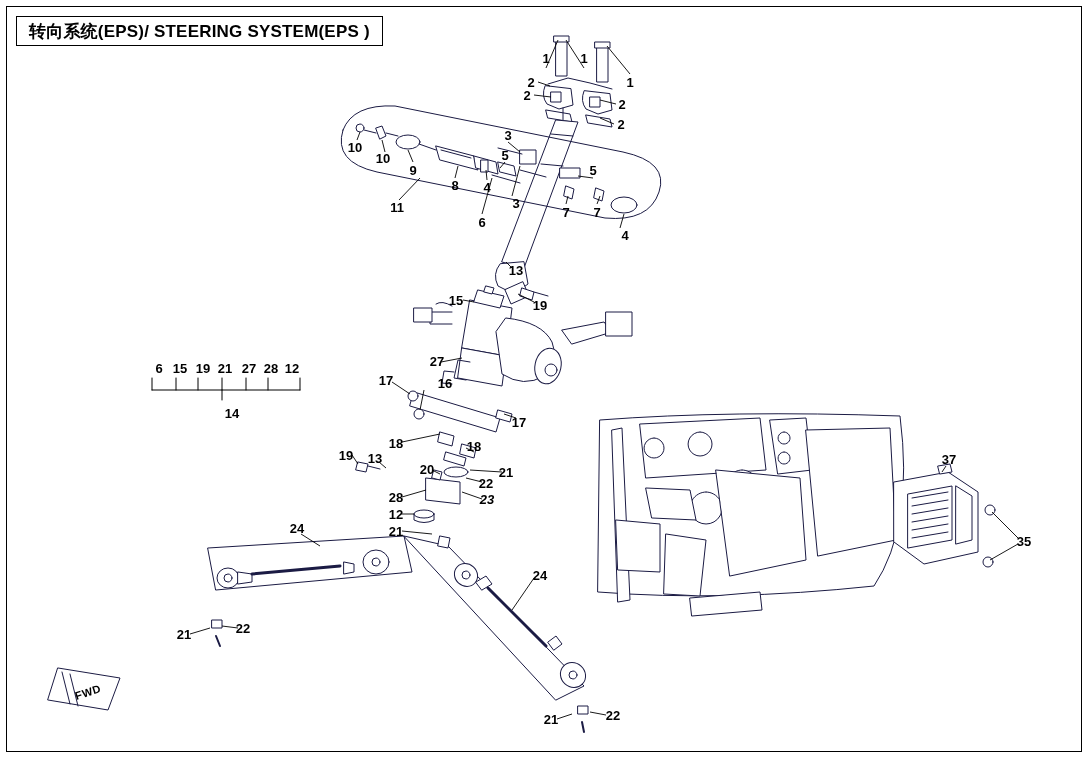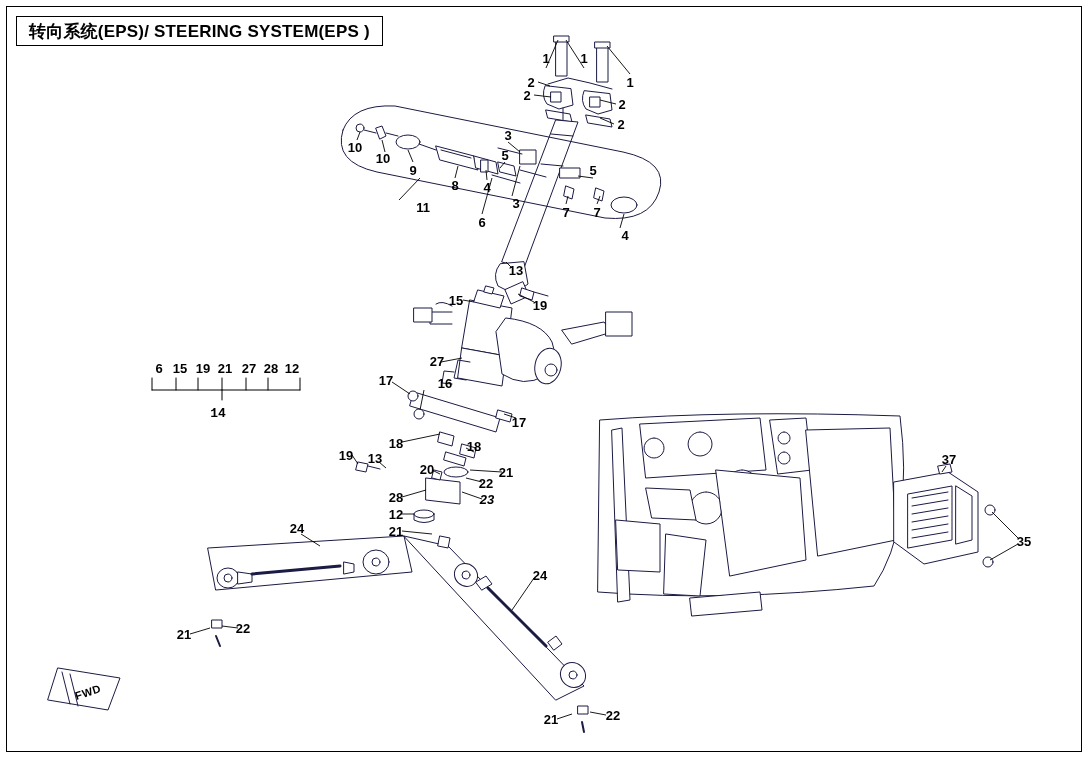--- a/index.html
+++ b/index.html
@@ -308,21 +308,21 @@
       <span class="callout" style="left: 625px; top: 235px;">4</span>
       <span class="callout" style="left: 505px; top: 155px;">5</span>
       <span class="callout" style="left: 593px; top: 170px;">5</span>
       <span class="callout" style="left: 482px; top: 222px;">6</span>
       <span class="callout" style="left: 566px; top: 212px;">7</span>
       <span class="callout" style="left: 597px; top: 212px;">7</span>
       <span class="callout" style="left: 455px; top: 185px;">8</span>
       <span class="callout" style="left: 413px; top: 170px;">9</span>
       <span class="callout" style="left: 355px; top: 147px;">10</span>
       <span class="callout" style="left: 383px; top: 158px;">10</span>
-      <span class="callout" style="left: 397px; top: 207px; margin-left: 26px;">11</span>
+      <span class="callout" style="left: 397px; top: 207px;">11</span>
       <span class="callout" style="left: 516px; top: 270px;">13</span>
       <span class="callout" style="left: 540px; top: 305px;">19</span>
       <span class="callout" style="left: 456px; top: 300px;">15</span>
       <span class="callout" style="left: 437px; top: 361px;">27</span>
       <span class="callout" style="left: 386px; top: 380px;">17</span>
       <span class="callout" style="left: 445px; top: 383px;">16</span>
       <span class="callout" style="left: 519px; top: 422px;">17</span>
       <span class="callout" style="left: 396px; top: 443px;">18</span>
       <span class="callout" style="left: 474px; top: 446px;">18</span>
       <span class="callout" style="left: 346px; top: 455px;">19</span>
@@ -342,18 +342,18 @@
       <span class="callout" style="left: 613px; top: 715px;">22</span>
       <span class="callout" style="left: 949px; top: 459px;">37</span>
       <span class="callout" style="left: 1024px; top: 541px;">35</span>
       <span class="callout" style="left: 159px; top: 368px;">6</span>
       <span class="callout" style="left: 180px; top: 368px;">15</span>
       <span class="callout" style="left: 203px; top: 368px;">19</span>
       <span class="callout" style="left: 225px; top: 368px;">21</span>
       <span class="callout" style="left: 249px; top: 368px;">27</span>
       <span class="callout" style="left: 271px; top: 368px;">28</span>
       <span class="callout" style="left: 292px; top: 368px;">12</span>
-      <span class="callout" style="left: 218px; top: 413px; font-family: Liberation Mono, monospace;">14</span>
+      <span class="callout" style="left: 232px; top: 413px;">14</span>
     </div>
 
   <span class="fwd-text" style="left:88px; top:692px;">FWD</span>
 
 </div>
 
 </body></html>

